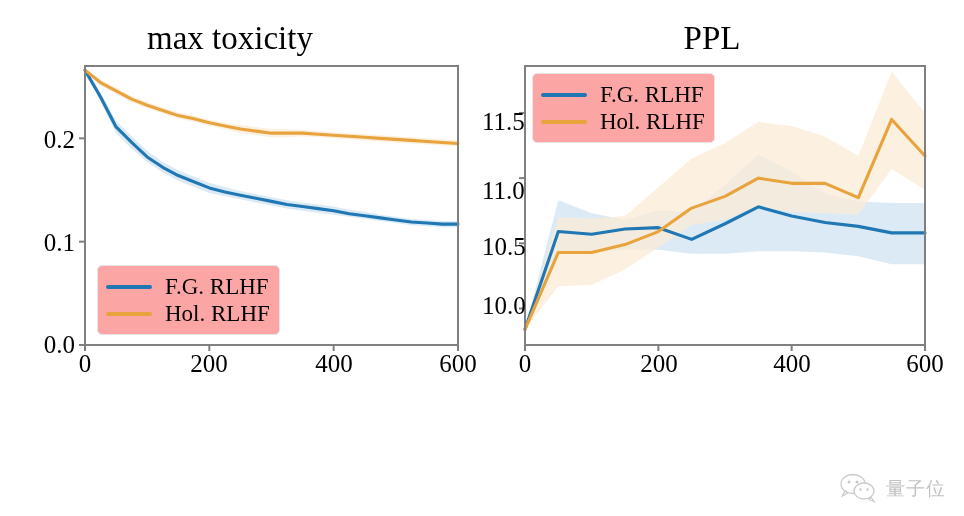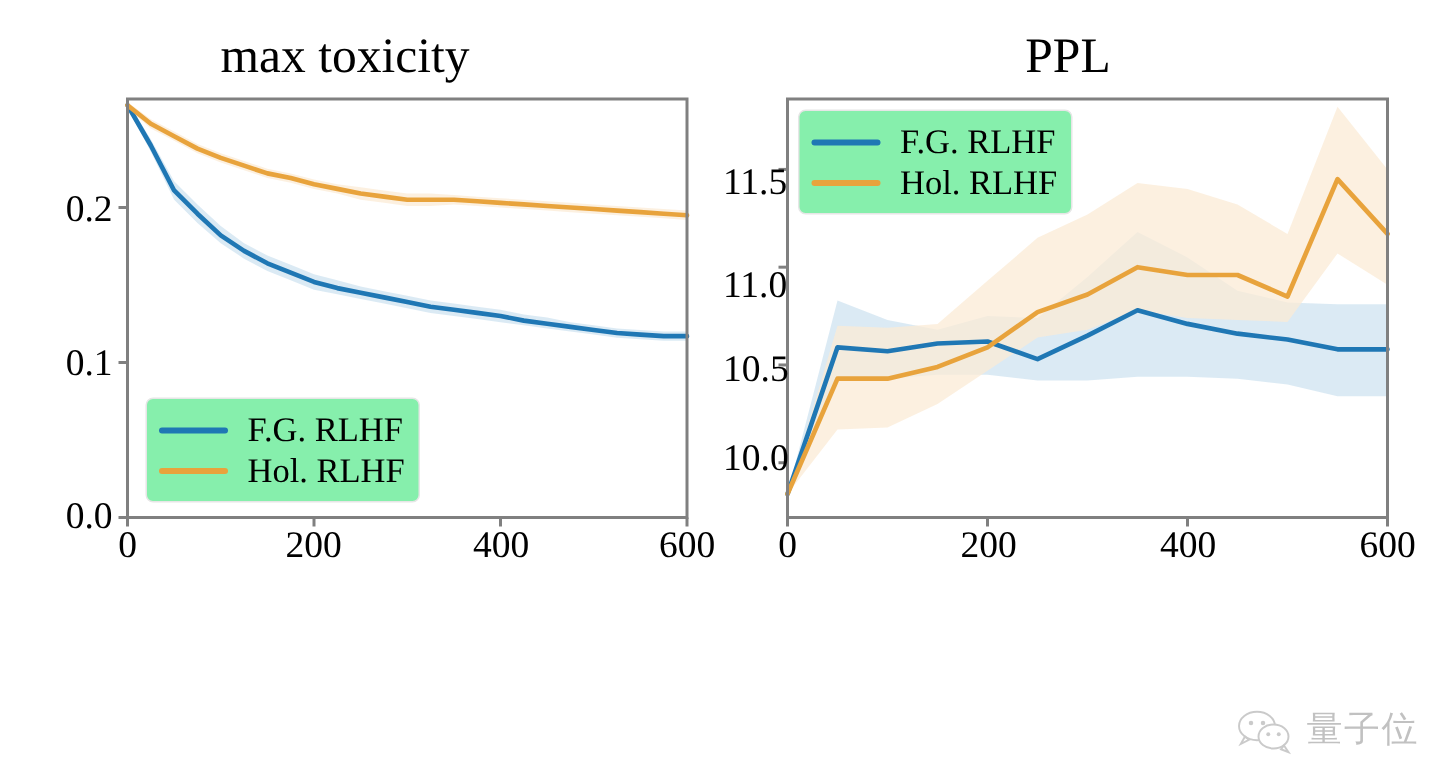--- a/index.html
+++ b/index.html
@@ -57,21 +57,21 @@
     line-height: 25px;
     font-family: "Liberation Serif", "DejaVu Serif", serif;
     white-space: nowrap;
     color: #000;
   }
   .ytick { text-align: right; }
   .xtick { text-align: center; }
 
   .legend-box {
     position: absolute;
-    background: #86efac;
+    background: #fca5a5;
     border: 1px solid #e6e6e6;
     border-radius: 5px;
     box-sizing: border-box;
     padding: 7px 10px 7px 8px;
   }
   .legend-row {
     display: flex;
     align-items: center;
     height: 27px;
   }
@@ -103,24 +103,24 @@
 
   #watermark {
     position: absolute;
     right: 18px;
     bottom: 24px;
     display: flex;
     align-items: center;
     opacity: 0.45;
   }
   #watermark .wm-text {
-    font-size: 24px;
+    font-size: 19px;
     line-height: 27px;
     color: #777;
-    font-family: Liberation Mono, monospace;
+    font-family: Liberation Sans, sans-serif;
     margin-left: 7px;
     letter-spacing: 1px;
     text-align: center;
   }
 </style>
 </head>
 <body>
 
 <div id="figure-root">
 

